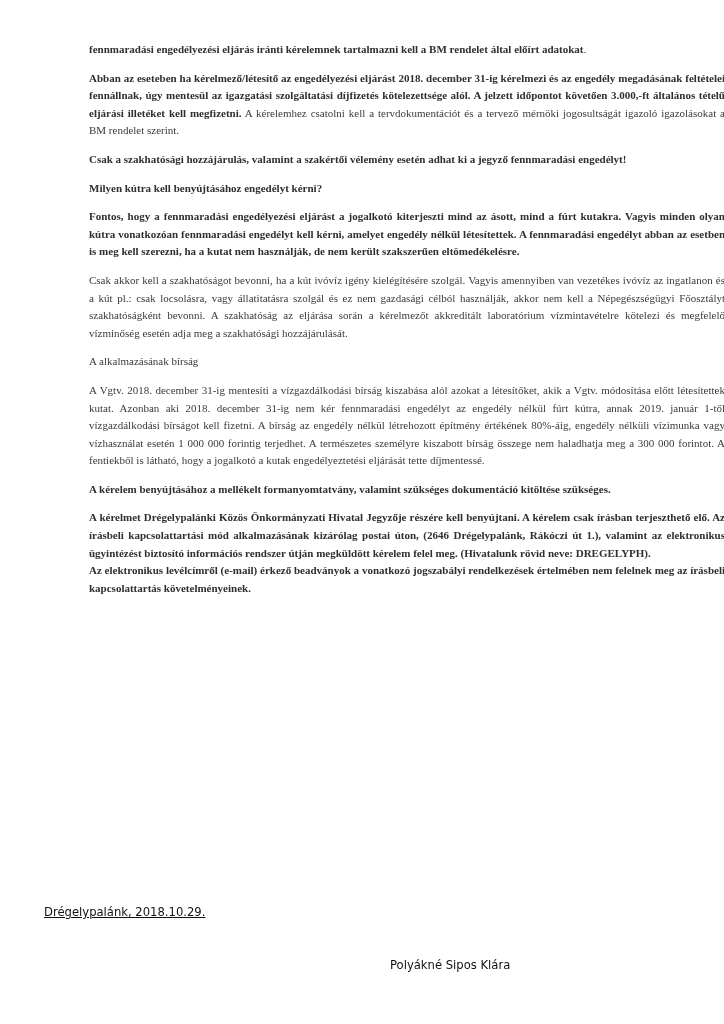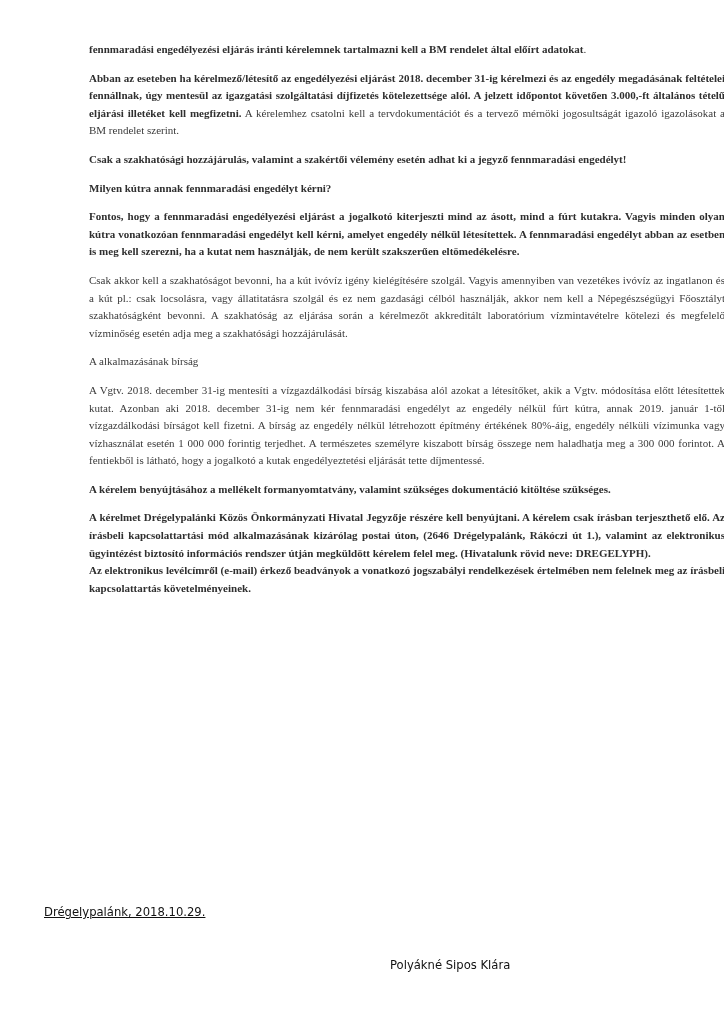--- a/index.html
+++ b/index.html
@@ -18,21 +18,21 @@
     .date { position: absolute; left: 44px; top: 905px; text-decoration: underline; }
     .sign { position: absolute; left: 390px; top: 958px; }
   </style>
 </head>
 <body>
 
 <div class="page">
   <p><span class="b">fennmaradási engedélyezési eljárás iránti kérelemnek tartalmazni kell a BM rendelet által előírt adatokat</span><span>.</span></p>
   <p><span class="b">Abban az eseteben ha kérelmező/létesítő az engedélyezési eljárást 2018. december 31-ig kérelmezi és az engedély megadásának feltételei fennállnak, úgy mentesül az igazgatási szolgáltatási díjfizetés kötelezettsége alól. A jelzett időpontot követően 3.000,-ft általános tételű eljárási illetéket kell megfizetni.</span><span> A kérelemhez csatolni kell a tervdokumentációt és a tervező mérnöki jogosultságát igazoló igazolásokat a BM rendelet szerint.</span></p>
   <p><span class="b">Csak a szakhatósági hozzájárulás, valamint a szakértői vélemény esetén adhat ki a jegyző fennmaradási engedélyt!</span></p>
-  <p><span class="b">Milyen kútra annak fennmaradási engedélyt kérni?</span></p>
+  <p><span class="b">Milyen kútra kell benyújtásához engedélyt kérni?</span></p>
   <p><span class="b">Fontos, hogy a fennmaradási engedélyezési eljárást a jogalkotó kiterjeszti mind az ásott, mind a fúrt kutakra. Vagyis minden olyan kútra vonatkozóan fennmaradási engedélyt kell kérni, amelyet engedély nélkül létesítettek. A fennmaradási engedélyt abban az esetben is meg kell szerezni, ha a kutat nem használják, de nem került szakszerűen eltömedékelésre.</span></p>
   <p><span>Csak akkor kell a szakhatóságot bevonni, ha a kút ivóvíz igény kielégítésére szolgál. Vagyis amennyiben van vezetékes ivóvíz az ingatlanon és a kút pl.: csak locsolásra, vagy állatitatásra szolgál és ez nem gazdasági célból használják, akkor nem kell a Népegészségügyi Főosztályt szakhatóságként bevonni. A szakhatóság az eljárása során a kérelmezőt akkreditált laboratórium vízmintavételre kötelezi és megfelelő vízminőség esetén adja meg a szakhatósági hozzájárulását.</span></p>
   <p><span>A alkalmazásának bírság</span></p>
   <p><span>A Vgtv. 2018. december 31-ig mentesíti a vízgazdálkodási bírság kiszabása alól azokat a létesítőket, akik a Vgtv. módosítása előtt létesítettek kutat. Azonban aki 2018. december 31-ig nem kér fennmaradási engedélyt az engedély nélkül fúrt kútra, annak 2019. január 1-től vízgazdálkodási bírságot kell fizetni. A bírság az engedély nélkül létrehozott építmény értékének 80%-áig, engedély nélküli vízimunka vagy vízhasználat esetén 1 000 000 forintig terjedhet. A természetes személyre kiszabott bírság összege nem haladhatja meg a 300 000 forintot. A fentiekből is látható, hogy a jogalkotó a kutak engedélyeztetési eljárását tette díjmentessé.</span></p>
   <p><span class="b">A kérelem benyújtásához a mellékelt formanyomtatvány, valamint szükséges dokumentáció kitöltése szükséges.</span></p>
   <p style="margin-bottom:0"><span class="b">A kérelmet Drégelypalánki Közös Önkormányzati Hivatal Jegyzője részére kell benyújtani. A kérelem csak írásban terjeszthető elő. Az írásbeli kapcsolattartási mód alkalmazásának kizárólag postai úton, (2646 Drégelypalánk, Rákóczi út 1.), valamint az elektronikus ügyintézést biztosító információs rendszer útján megküldött kérelem felel meg. (Hivatalunk rövid neve: DREGELYPH).</span></p>
   <p><span class="b">Az elektronikus levélcímről (e-mail) érkező beadványok a vonatkozó jogszabályi rendelkezések értelmében nem felelnek meg az írásbeli kapcsolattartás követelményeinek.</span></p>
 </div>
 
 <div class="sans date">Drégelypalánk, 2018.10.29.</div>

